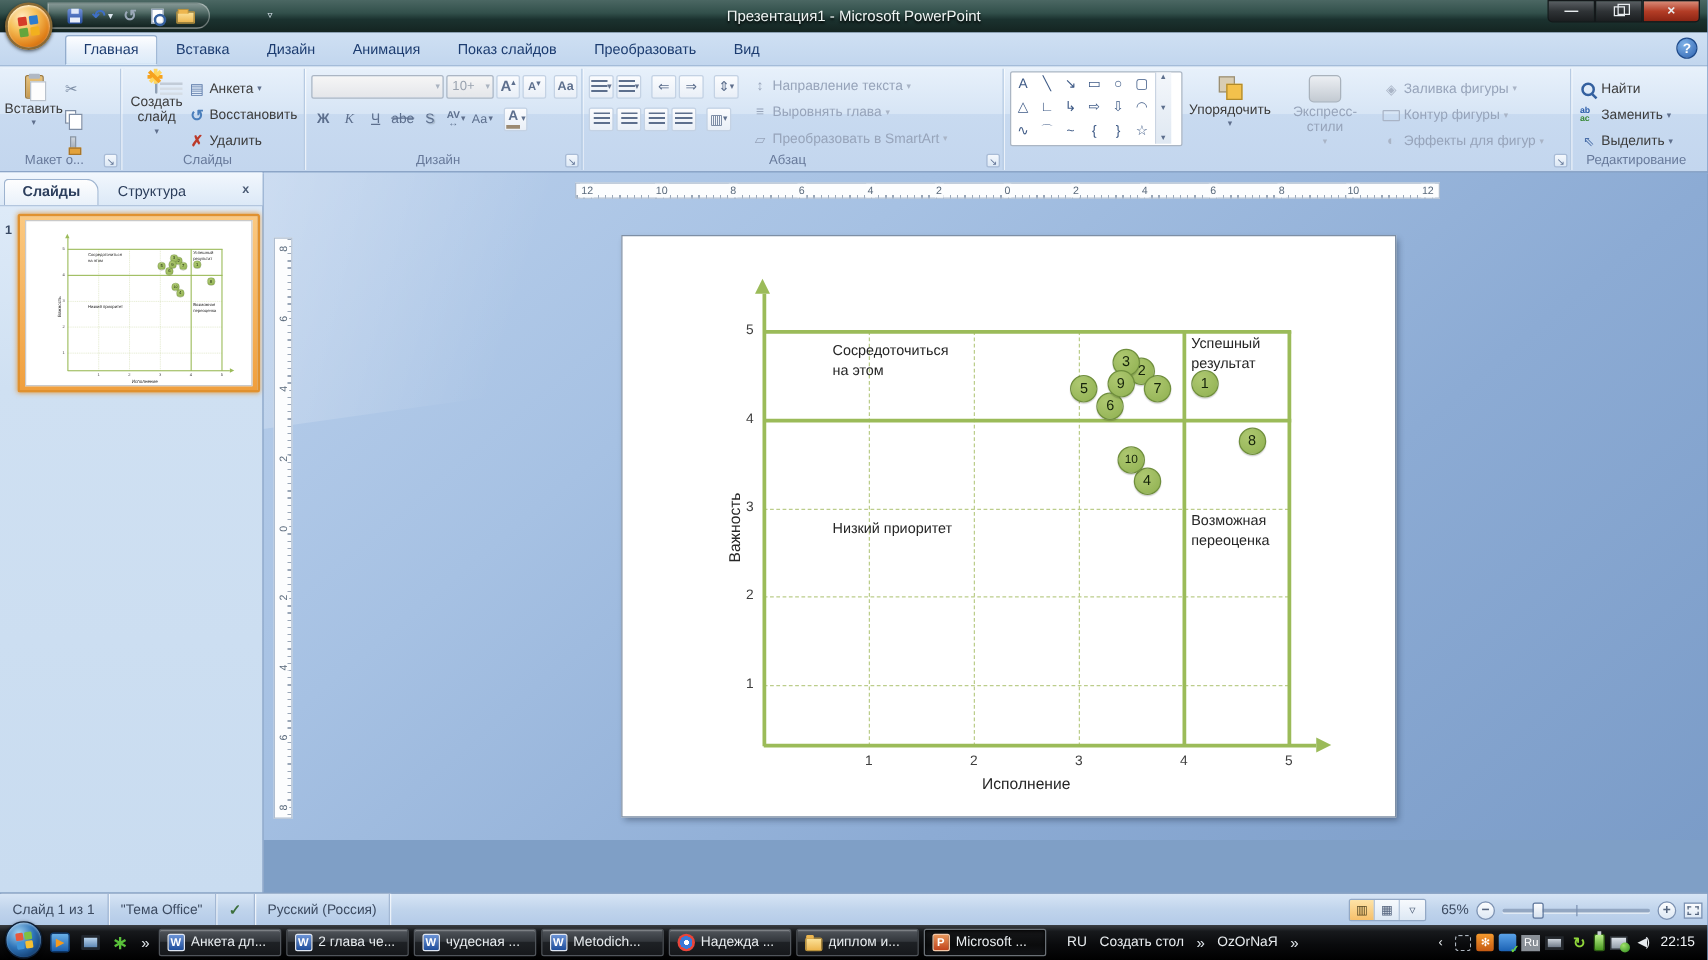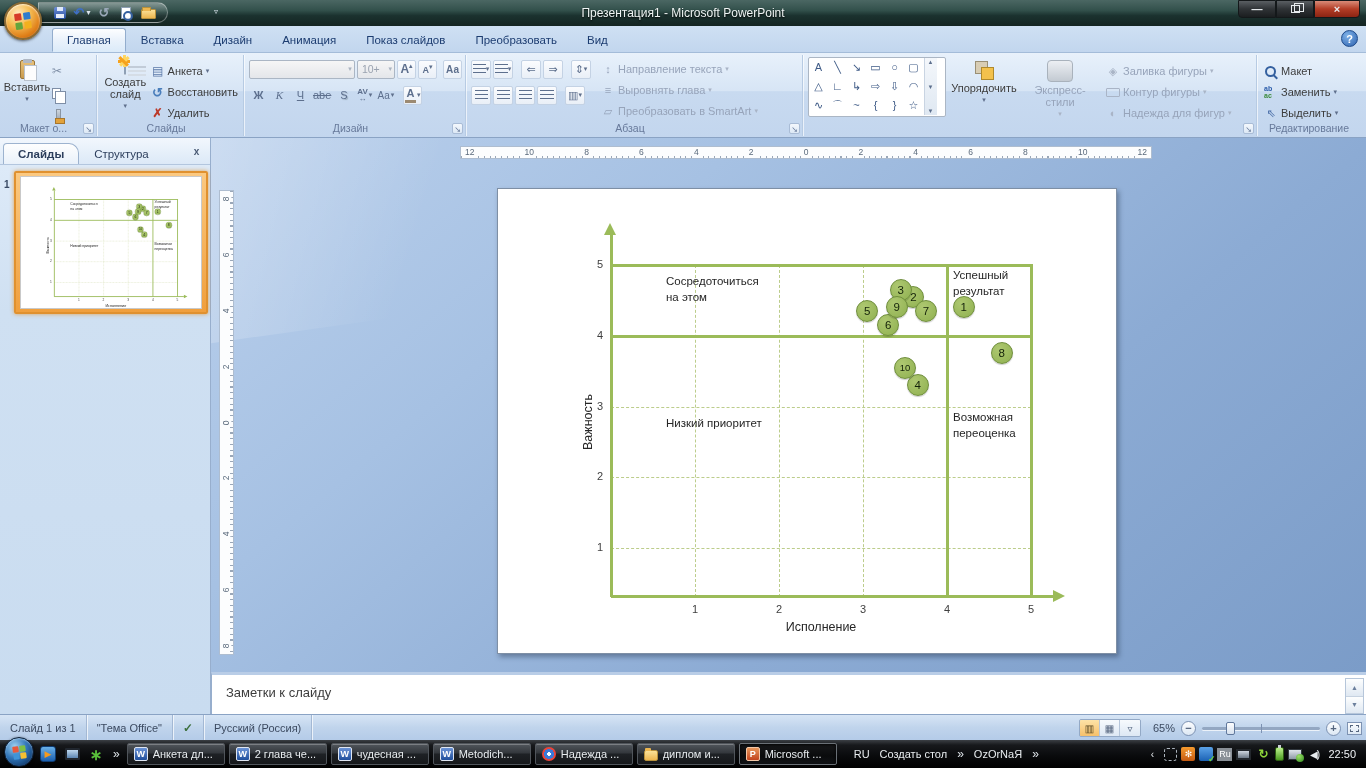--- a/index.html
+++ b/index.html
@@ -544,33 +544,33 @@
               <div style="display: inline;">Заливка фигуры</div>
               <div class="chev" style="display: inline;">▾</div>
             </div>
             <div class="smallrow dis">
               <div class="ic-outline" style="display: inline-flex; min-width: 14px; justify-content: center;"></div>
               <div style="display: inline;">Контур фигуры</div>
               <div class="chev" style="display: inline;">▾</div>
             </div>
             <div class="smallrow dis">
               <div class="ic-effects" style="display: inline-flex; min-width: 14px; justify-content: center;">◐</div>
-              <div style="display: inline;">Надежда для фигур</div>
+              <div style="display: inline;">Эффекты для фигур</div>
               <div class="chev" style="display: inline;">▾</div>
             </div>
           </div>
       </div>
       <div class="dlg-launcher">↘</div>
     </div>
 
     <div class="rgroup" style="width:100px;border-right:none;box-shadow:none;">
       <div id="editing-items" style="display:flex;flex-direction:column;gap:1px;padding-top:4px;">
           <div class="smallrow">
             <div class="ic-find" style="display: inline-flex; min-width: 14px; justify-content: center;"></div>
-            <div style="display: inline;">Макет</div>
+            <div style="display: inline;">Найти</div>
           </div>
           <div class="smallrow">
             <div class="ic-replace" style="display: inline-flex; min-width: 14px; justify-content: center;"></div>
             <div style="display: inline;">Заменить</div>
             <div class="chev" style="display: inline;">▾</div>
           </div>
           <div class="smallrow">
             <div class="ic-select" style="display: inline-flex; min-width: 14px; justify-content: center;">⇖</div>
             <div style="display: inline;">Выделить</div>
             <div class="chev" style="display: inline;">▾</div>
@@ -711,27 +711,20 @@
           <div class="pt" style="left: 358.2px; top: 110.987px;">5</div>
           <div class="pt" style="left: 379.2px; top: 125.137px;">6</div>
           <div class="pt" style="left: 417px; top: 110.987px;">7</div>
           <div class="pt" style="left: 492.6px; top: 153.438px;">8</div>
           <div class="pt" style="left: 387.6px; top: 107.45px;">9</div>
           <div class="pt" style="left: 396px; top: 167.588px; font-size: 9.5px;">10</div>
         </div>
     </div>
   </div>
 
-  <div class="notes">
-    <div class="notes-text">Заметки к слайду</div>
-    <div class="notes-scroll">
-      <span class="ns-btn">▲</span>
-      <span class="ns-btn">▼</span>
-    </div>
-  </div>
 
   <div class="statusbar">
     <span class="sb-item">Слайд 1 из 1</span>
     <span class="sb-item">"Тема Office"</span>
     <span class="sb-item">
         <span class="ic-spell">✓</span>
       </span>
     <span class="sb-item">Русский (Россия)</span>
     <div class="sb-right">
       <span class="viewbtns" id="viewbtns-host">
@@ -808,16 +801,16 @@
         <div class="tray-ic tray-dotted"></div>
         <div class="tray-ic tray-java">✻</div>
         <div class="tray-ic tray-dropbox"></div>
         <div class="tray-ic tray-ru">Ru</div>
         <div class="tray-ic tray-display"></div>
         <div class="tray-ic tray-audio">↻</div>
         <div class="tray-ic tray-power"></div>
         <div class="tray-ic tray-net"></div>
         <div class="tray-ic tray-vol">◀)</div>
       </div>
-    <span class="clock">22:50</span>
+    <span class="clock">22:15</span>
   </div>
 
 </div>
 
 </body></html>

